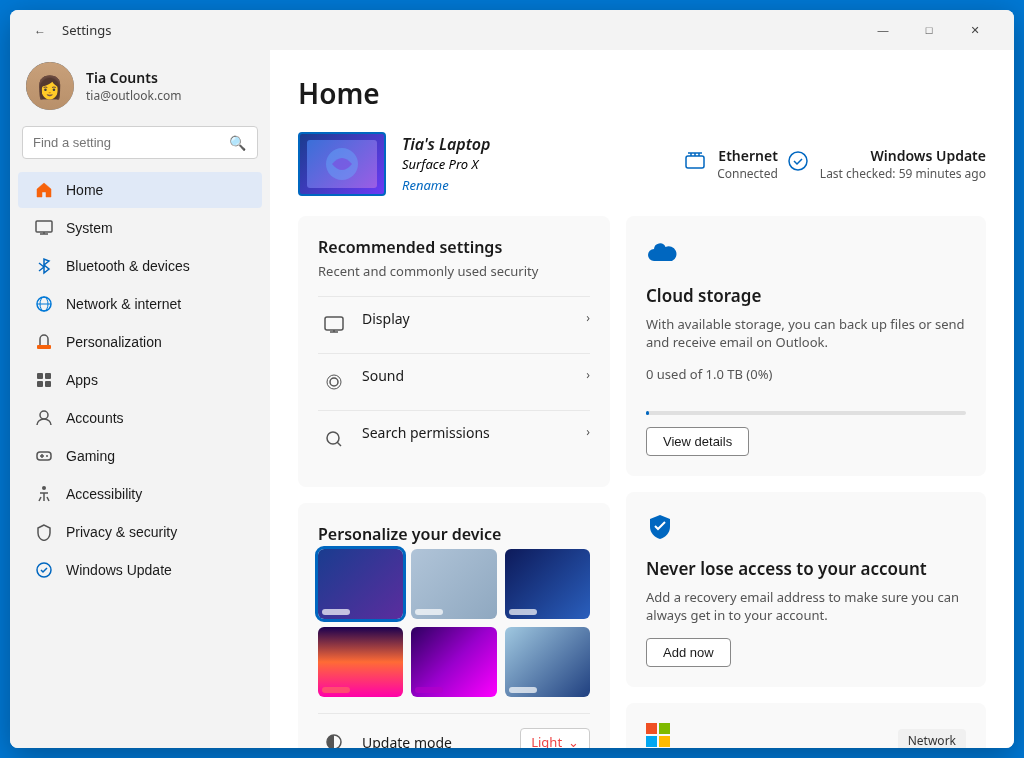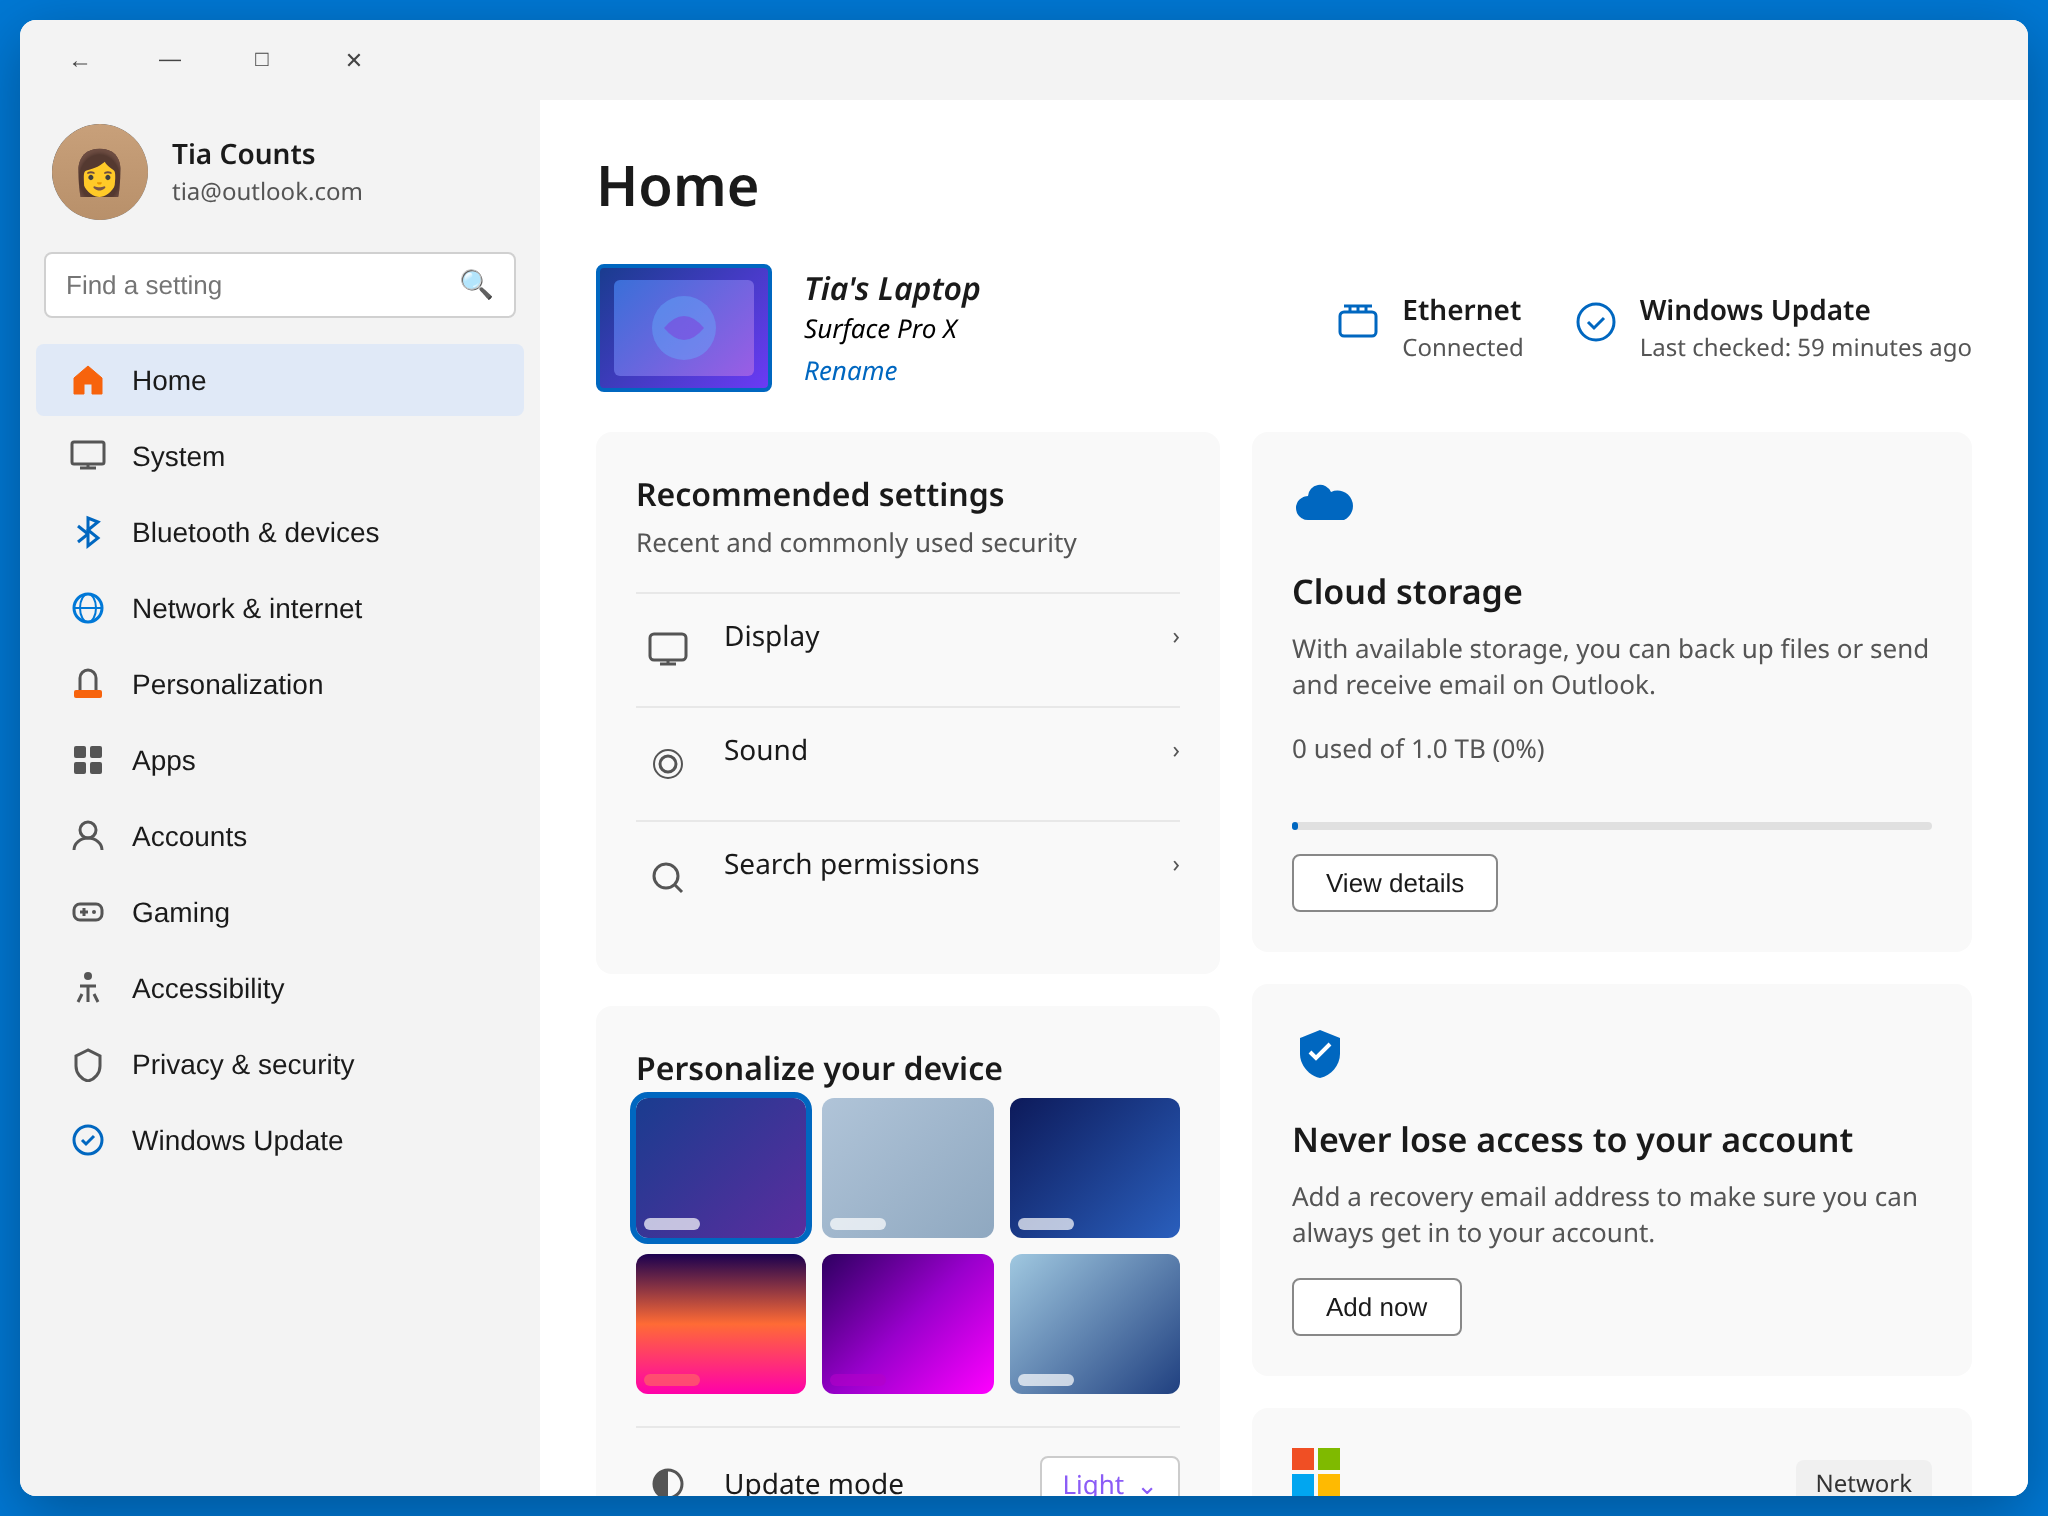--- a/index.html
+++ b/index.html
@@ -173,21 +173,21 @@
       border-radius: 3px;
       display: flex; align-items: center; justify-content: center;
       color: rgba(255,255,255,0.9);
       font-size: 20px;
     }
     .device-info { flex: 1; font-style: italic; }
     .device-name { font-size: 16px; font-weight: 600; color: #1a1a1a; }
     .device-model { font-size: 13px; color: #000000; }
     .device-rename { font-size: 13px; color: #0067c0; cursor: pointer; }
     .status-pills {
-      display: flex; gap: 24px;
+      display: flex; gap: 8px; text-align: right;
     }
     .status-pill {
       display: flex; align-items: center; gap: 10px;
     }
     .status-pill-icon {
       color: #0067c0; font-size: 20px;
     }
     .status-pill-info { display: flex; flex-direction: column; }
     .status-pill-title { font-size: 14px; font-weight: 600; color: #1a1a1a; }
     .status-pill-sub { font-size: 12px; color: #555; }
@@ -269,21 +269,21 @@
       display: flex; align-items: center; justify-content: center;
       margin-right: 12px;
       color: #555;
     }
     .color-mode-label { flex: 1; font-size: 14px; color: #1a1a1a; }
     .color-mode-select {
       display: flex; align-items: center; gap: 6px;
       background: #fff; border: 1px solid #ccc;
       border-radius: 4px; padding: 4px 10px;
       font-size: 13px; cursor: pointer;
-      color: #8b5cf6;
+      color: #ef4444;
     }
 
     
     .rc-card {
       background: #f9f9f9;
       border-radius: 8px;
       padding: 20px;
       margin-bottom: 16px;
     }
     .cloud-icon { font-size: 28px; color: #0067c0; margin-bottom: 10px; }
@@ -333,20 +333,21 @@
   </style>
 </head>
 <body>
 
 <div class="window">
 
   <div class="titlebar">
     <button class="titlebar-back">
       <span>←</span>
     </button>
+    <span class="titlebar-title">Settings</span>
     <div class="window-controls">
       <button class="wc-btn">
         <span>―</span>
       </button>
       <button class="wc-btn">
         <span>□</span>
       </button>
       <button class="wc-btn wc-close">
         <span>✕</span>
       </button>

